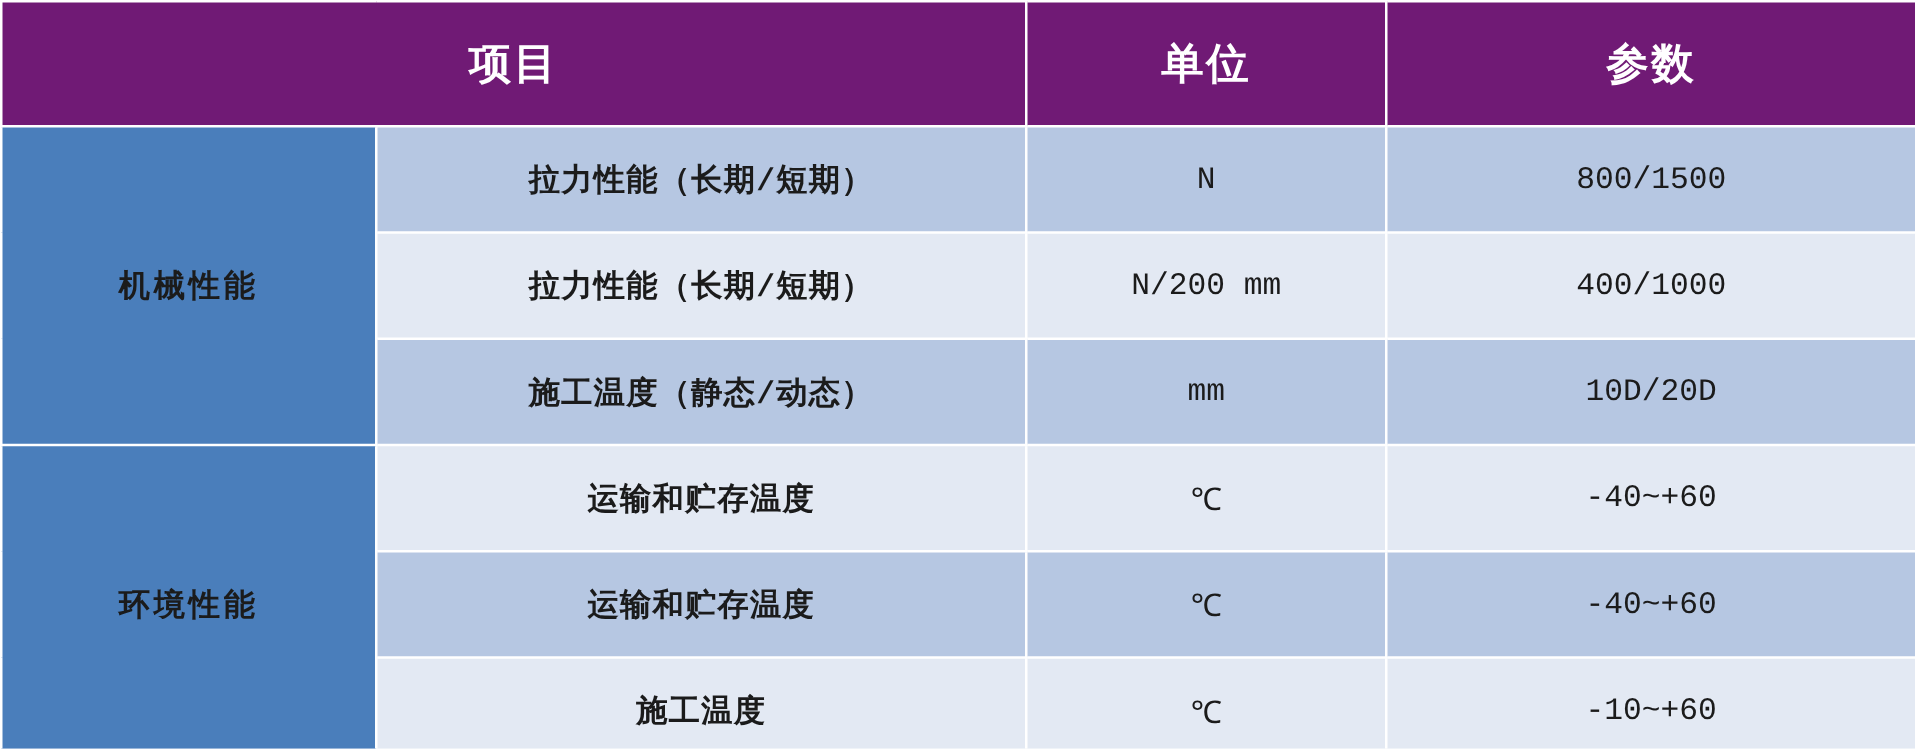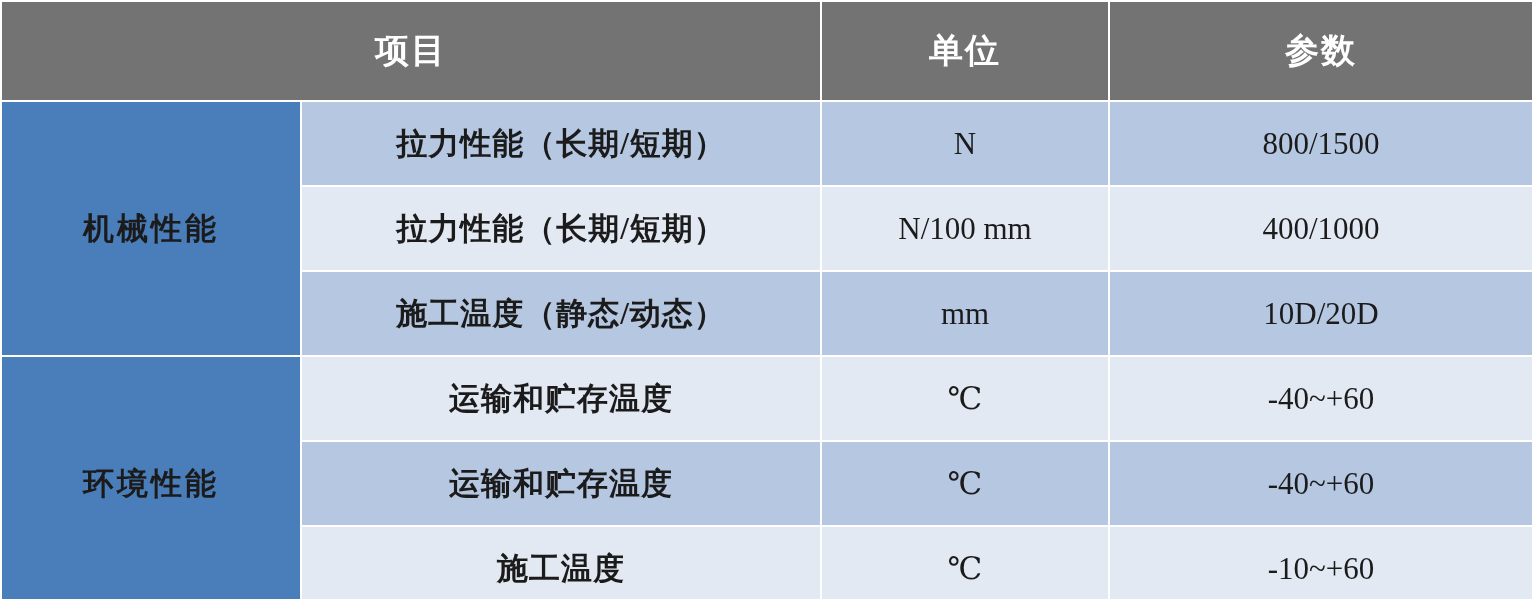--- a/index.html
+++ b/index.html
@@ -30,43 +30,44 @@
   .spec-table th, .spec-table td {
     border: 2px solid #ffffff;
     text-align: center;
     vertical-align: middle;
     padding: 0;
   }
 
   
   .spec-table thead th {
     height: 98px;
-    background: #737373;
+    background: #701a75;
     color: #ffffff;
     font-size: 34px;
     font-weight: 700;
     letter-spacing: 2px;
     margin-left: 25px;
   }
 
   
   td.group-cell {
     background: #4A7EBB;
     color: #ffffff;
     font-size: 30px;
     font-weight: 700;
     letter-spacing: 3px;
     margin-left: 48px;
   }
 
   
   .spec-table tbody td {
     height: 83px;
-    font-size: 31px;
+    font-size: 25px;
     color: #1b1b1b;
+    font-family: Liberation Mono, monospace;
   }
   td.item-cell {
     font-size: 31px;
     font-weight: 700;
     letter-spacing: 1px;
   }
   td.unit-cell, td.param-cell {
     font-size: 29px;
     font-weight: 400;
   }
@@ -99,21 +100,21 @@
     </thead>
     <tbody>
       <tr class="band-a">
         <td class="group-cell" rowspan="3">机械性能</td>
         <td class="item-cell">拉力性能（长期/短期）</td>
         <td class="unit-cell">N</td>
         <td class="param-cell">800/1500</td>
       </tr>
       <tr class="band-b">
         <td class="item-cell">拉力性能（长期/短期）</td>
-        <td class="unit-cell">N/100 mm</td>
+        <td class="unit-cell">N/200 mm</td>
         <td class="param-cell">400/1000</td>
       </tr>
       <tr class="band-a">
         <td class="item-cell">施工温度（静态/动态）</td>
         <td class="unit-cell">mm</td>
         <td class="param-cell">10D/20D</td>
       </tr>
 
       <tr class="band-b">
         <td class="group-cell" rowspan="3">环境性能</td>

